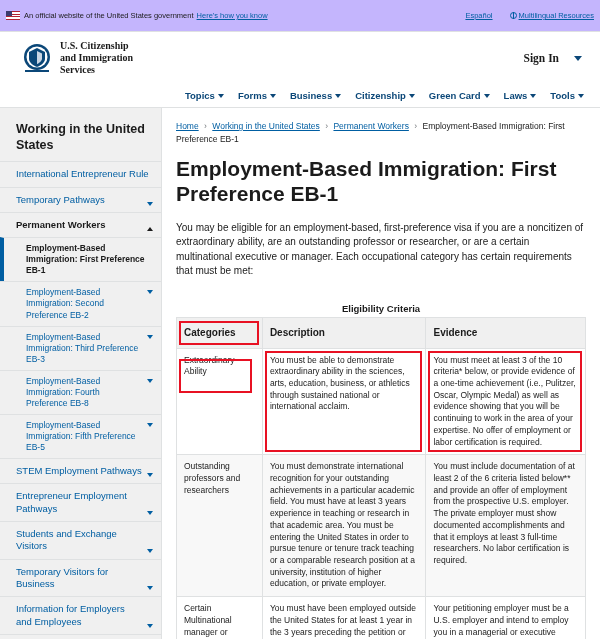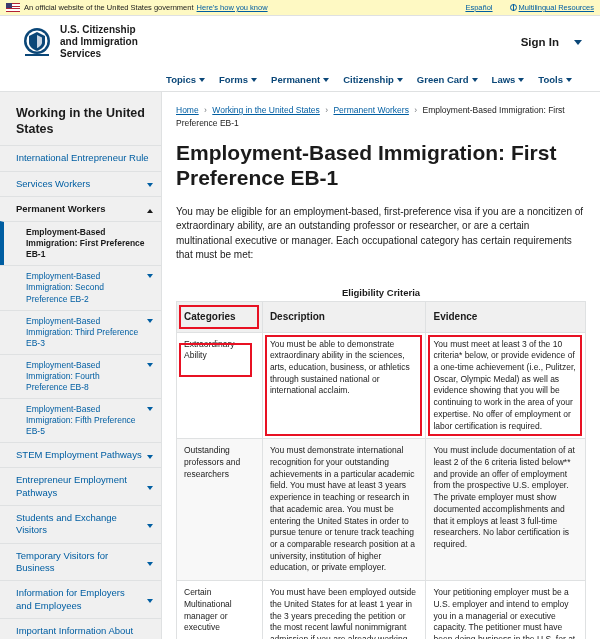--- a/index.html
+++ b/index.html
@@ -9,23 +9,23 @@
     height: 639px;
     overflow: hidden;
     font-family: "Liberation Sans", sans-serif;
     font-size: 11px;
     color: #1b1b1b;
     background: #ffffff;
   }
 
   
   .gov-banner {
-    background: #fef9c3;
+    background: #c4b5fd;
     border-bottom: 1px solid #dfe1e2;
-    height: 16px;
+    height: 32px;
     display: flex;
     align-items: center;
     padding: 0 6px;
     font-size: 7.5px;
     color: #1b1b1b;
   }
   .flag {
     width: 14px; height: 9px;
     margin-right: 4px;
     position: relative;
@@ -68,20 +68,21 @@
     border-left: 1px solid #005ea2;
   }
 
   
   .site-header {
     height: 52px;
     display: flex;
     align-items: center;
     padding: 0 14px 0 22px;
     background: #fff;
+    font-family: Liberation Serif, serif;
   }
   .seal {
     width: 30px; height: 32px;
     flex: none;
     margin-right: 8px;
   }
   .brand {
     line-height: 1.18;
     font-size: 10px;
     color: #1b1b1b;
@@ -106,21 +107,21 @@
     border-top: 5px solid #0b4778;
   }
 
   
   .main-nav {
     border-bottom: 1px solid #dfe1e2;
     height: 24px;
     display: flex;
     align-items: center;
     justify-content: flex-end;
-    padding-right: 28px;
+    padding-right: 16px;
     gap: 14px;
     background: #fff;
   }
   .nav-item {
     font-size: 9.5px;
     color: #0b4778;
     font-weight: bold;
     display: flex;
     align-items: center;
     gap: 3px;
@@ -152,21 +153,21 @@
     font-size: 12.5px;
     margin: 0 12px 8px 16px;
     font-weight: bold;
     line-height: 1.25;
     color: #1b1b1b;
   }
   .side-list { list-style: none; margin: 0; padding: 0; }
   .side-item {
     border-top: 1px solid #dfe1e2;
     display: flex;
-    align-items: center;
+    align-items: flex-end;
     justify-content: space-between;
     gap: 4px;
     padding: 6px 8px 6px 16px;
     font-size: 9.5px;
     color: #005ea2;
     line-height: 1.3;
   }
   .side-item.active {
     color: #1b1b1b;
     font-weight: bold;
@@ -325,21 +326,21 @@
 <div class="main-nav">
   <div class="nav-item">
     <span>Topics</span>
     <span class="ncaret"></span>
   </div>
   <div class="nav-item">
     <span>Forms</span>
     <span class="ncaret"></span>
   </div>
   <div class="nav-item">
-    <span>Permanent</span>
+    <span>Business</span>
     <span class="ncaret"></span>
   </div>
   <div class="nav-item">
     <span>Citizenship</span>
     <span class="ncaret"></span>
   </div>
   <div class="nav-item">
     <span>Green Card</span>
     <span class="ncaret"></span>
   </div>
@@ -355,21 +356,21 @@
 
 <div class="page">
 
   <nav class="sidebar">
     <h2>Working in the United States</h2>
     <ul class="side-list">
       <li class="side-item">
         <span>International Entrepreneur Rule</span>
       </li>
       <li class="side-item">
-        <span>Services Workers</span>
+        <span>Temporary Pathways</span>
         <span class="chev"></span>
       </li>
       <li class="side-item active">
         <span>Permanent Workers</span>
         <span class="chev up"></span>
       </li>
       <li>
         <ul class="sub-list">
           <li class="sub-item current">
             <span>Employment-Based Immigration: First Preference EB-1</span>

